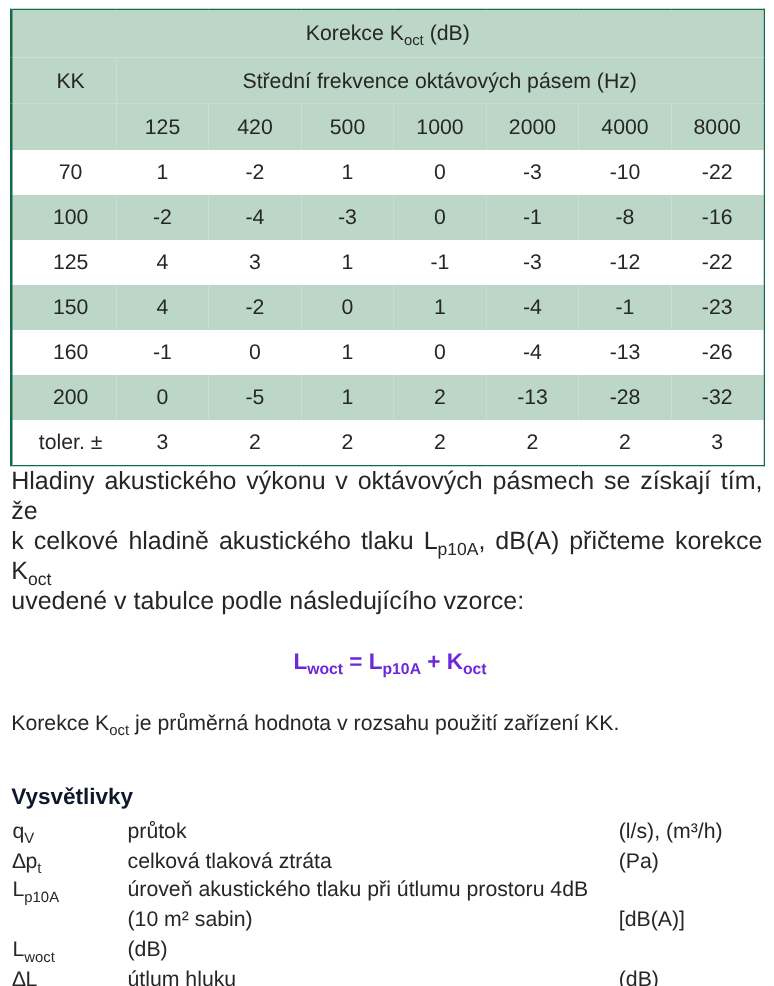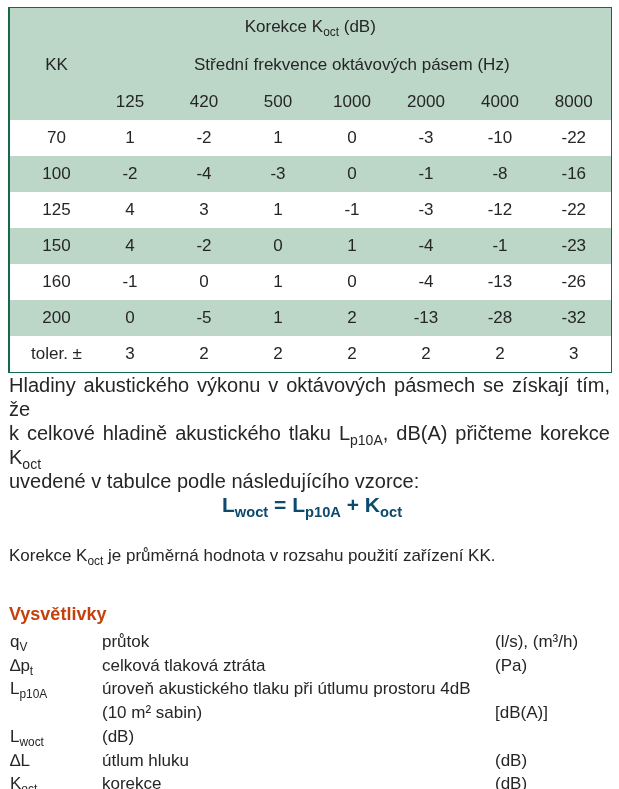--- a/index.html
+++ b/index.html
@@ -26,23 +26,23 @@
   tr.green td { background: #bcd6c8; }
   tr.title-row td { height: 38px; }
   tr.kk-row td { height: 37px; }
   tr.freq-row td { height: 37px; }
   tr.data-row td { height: 36px; }
   sub { font-size: 0.70em; line-height: 0; }
 
   
   .para1 { margin: 0 0 0 1px; width: 601px; font-size: 20px; line-height: 24px; }
   .jline { text-align: justify; text-align-last: justify; }
-  .formula { text-align: center; font-weight: bold; font-size: 21px; color: #0c4a6e; }
+  .formula { margin-top: 26px; text-align: center; font-weight: bold; font-size: 18px; color: #6d28d9; }
   .para2 { margin-top: 29px; margin-left: 1px; font-size: 17px; }
-  .legend-heading { margin: 38px 0 0 1px; font-size: 18px; font-weight: bold; color: #c2410c; }
+  .legend-heading { margin: 38px 0 0 1px; font-size: 18px; font-weight: bold; color: #0f172a; }
   .legend { margin: 5px 0 0 2px; font-size: 17px; line-height: 23.7px; }
   .legend-row { display: grid; grid-template-columns: 92px 393px 1fr; }
   .legend-row .desc { white-space: nowrap; }
 </style>
 </head>
 <body>
 
 <div class="doc">
 
   <table class="korekce">

